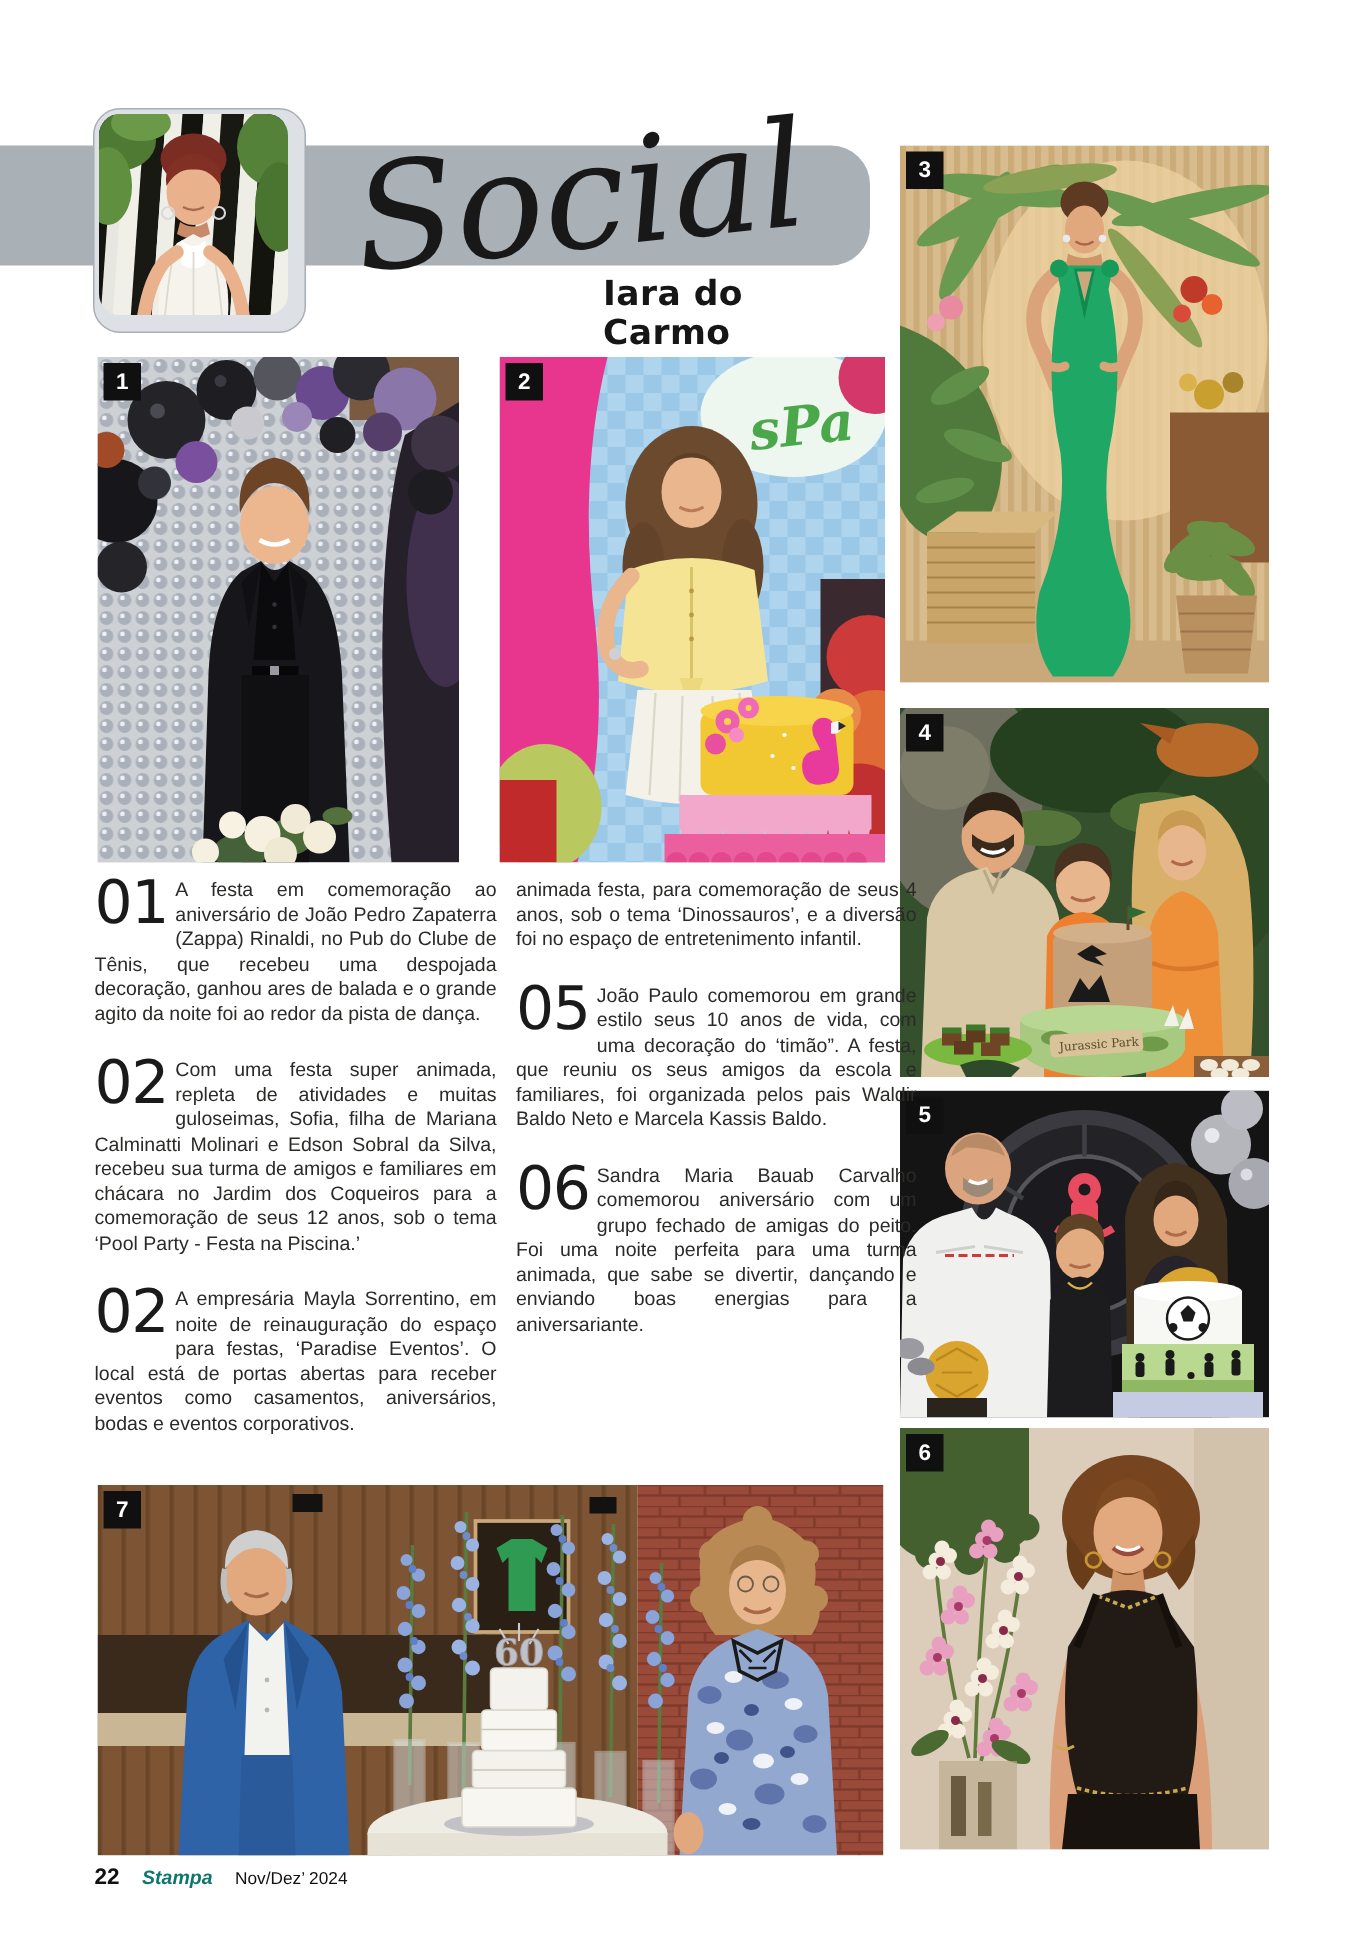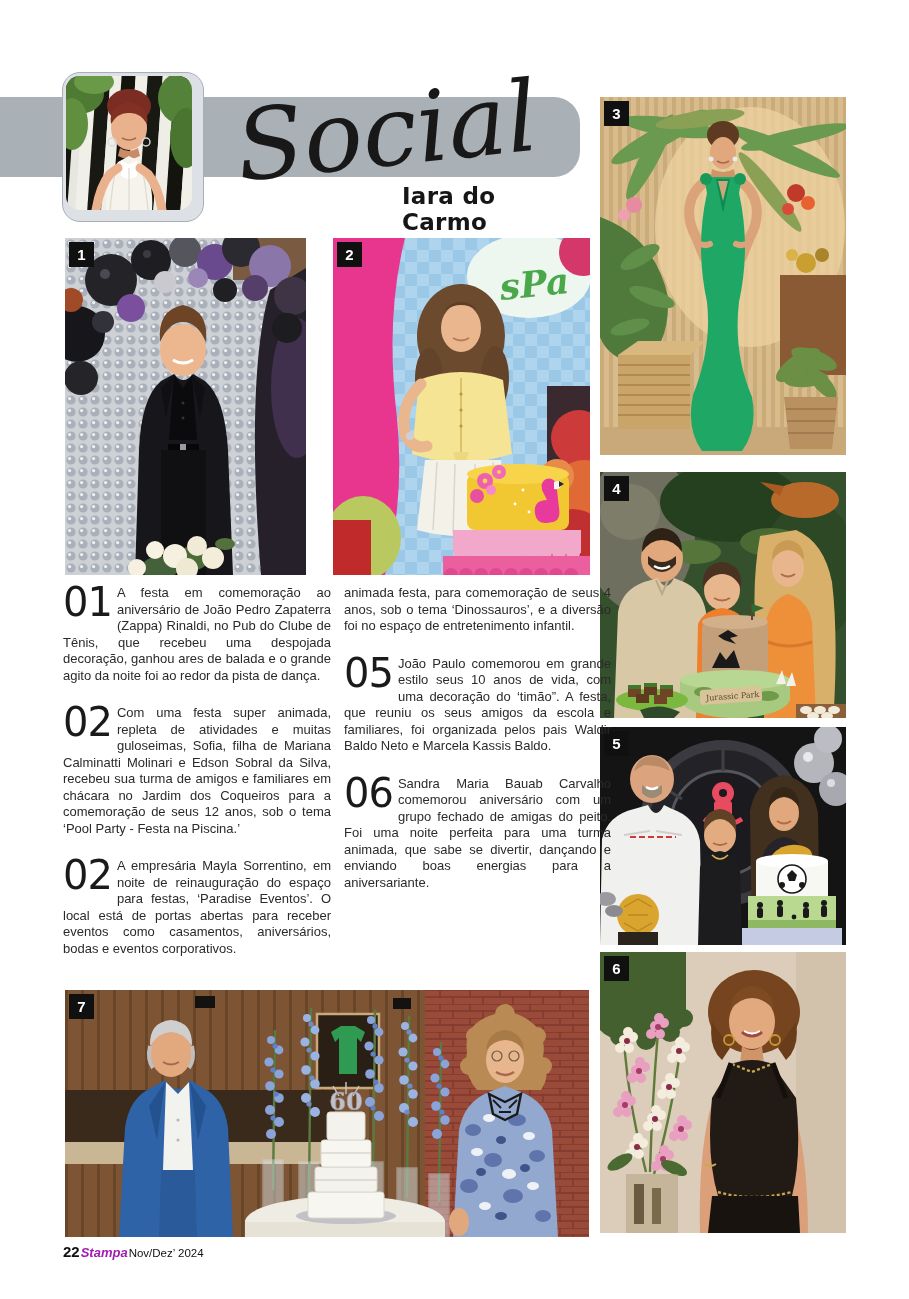--- a/index.html
+++ b/index.html
@@ -20,23 +20,23 @@
   .badge{position:absolute;left:4px;top:4px;width:25px;height:25px;background:#101010;
          color:#fff;font-weight:bold;font-size:15px;display:flex;align-items:center;
          justify-content:center;font-family:"Liberation Sans",sans-serif;}
   
   .col{position:absolute;width:268px;font-size:13px;line-height:16.5px;text-align:justify;
        color:#2a2a28;}
   .para{margin:0 0 21px 0;}
   .num{float:left;font-family:"DejaVu Sans",sans-serif;font-weight:400;font-size:40px;
        line-height:33px;letter-spacing:-1px;margin:1px 5px 0 0;color:#1a1a1a;}
   
-  .footer{position:absolute;left:63px;top:1243px;display:flex;align-items:baseline;gap:1px;}
+  .footer{position:absolute;left:63px;top:1243px;display:flex;align-items:baseline;gap:15px;}
   .pageno{font-weight:bold;font-size:15px;color:#111;}
-  .mag{font-weight:bold;font-style:italic;font-size:13px;color:#a21caf;}
+  .mag{font-weight:bold;font-style:italic;font-size:13px;color:#0f766e;}
   .issue{font-weight:normal;font-size:11.5px;color:#111;}
 </style>
 </head>
 <body>
 
 <div id="page">
 
   <div class="banner"></div>
 
   <div class="colphoto">

